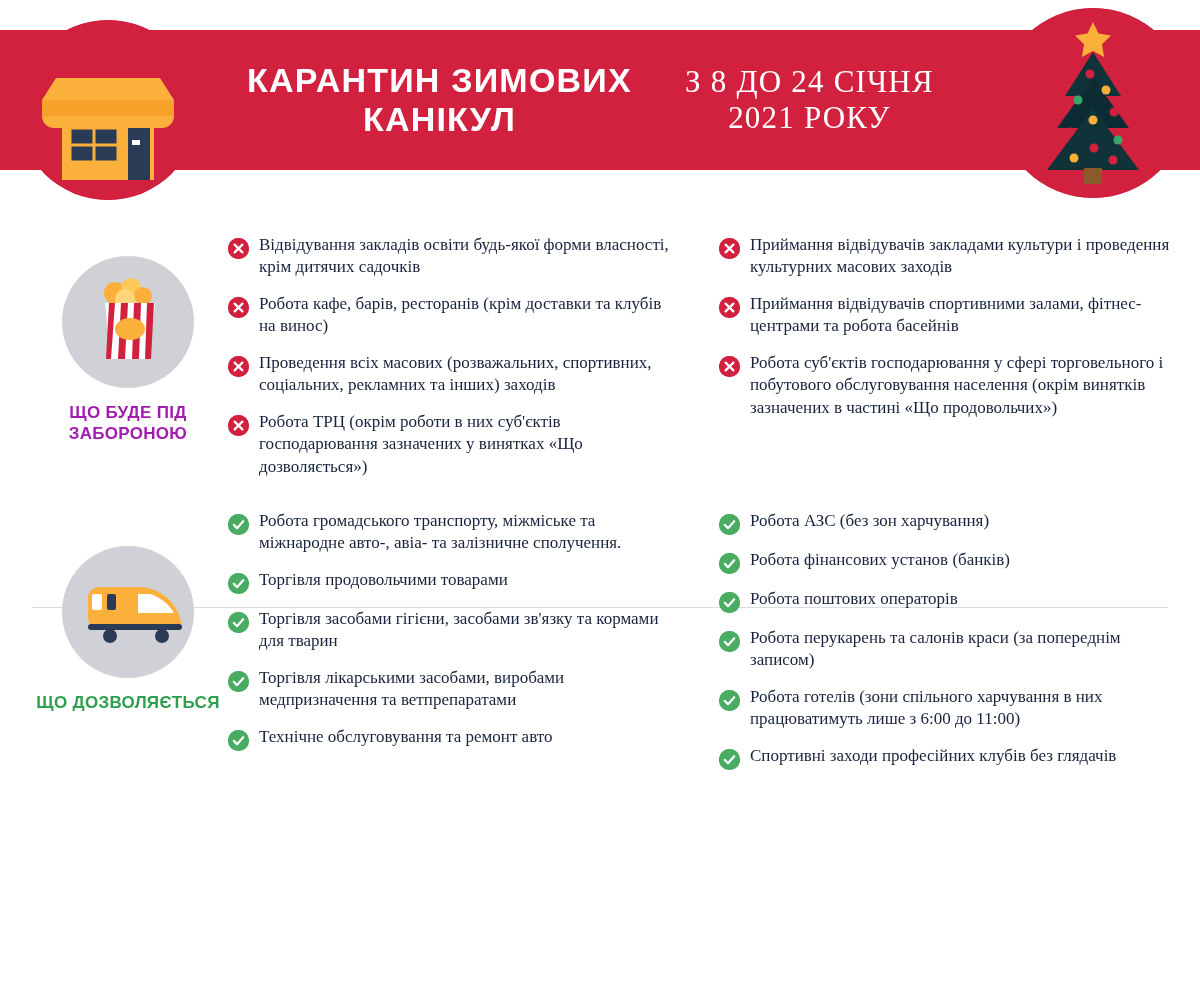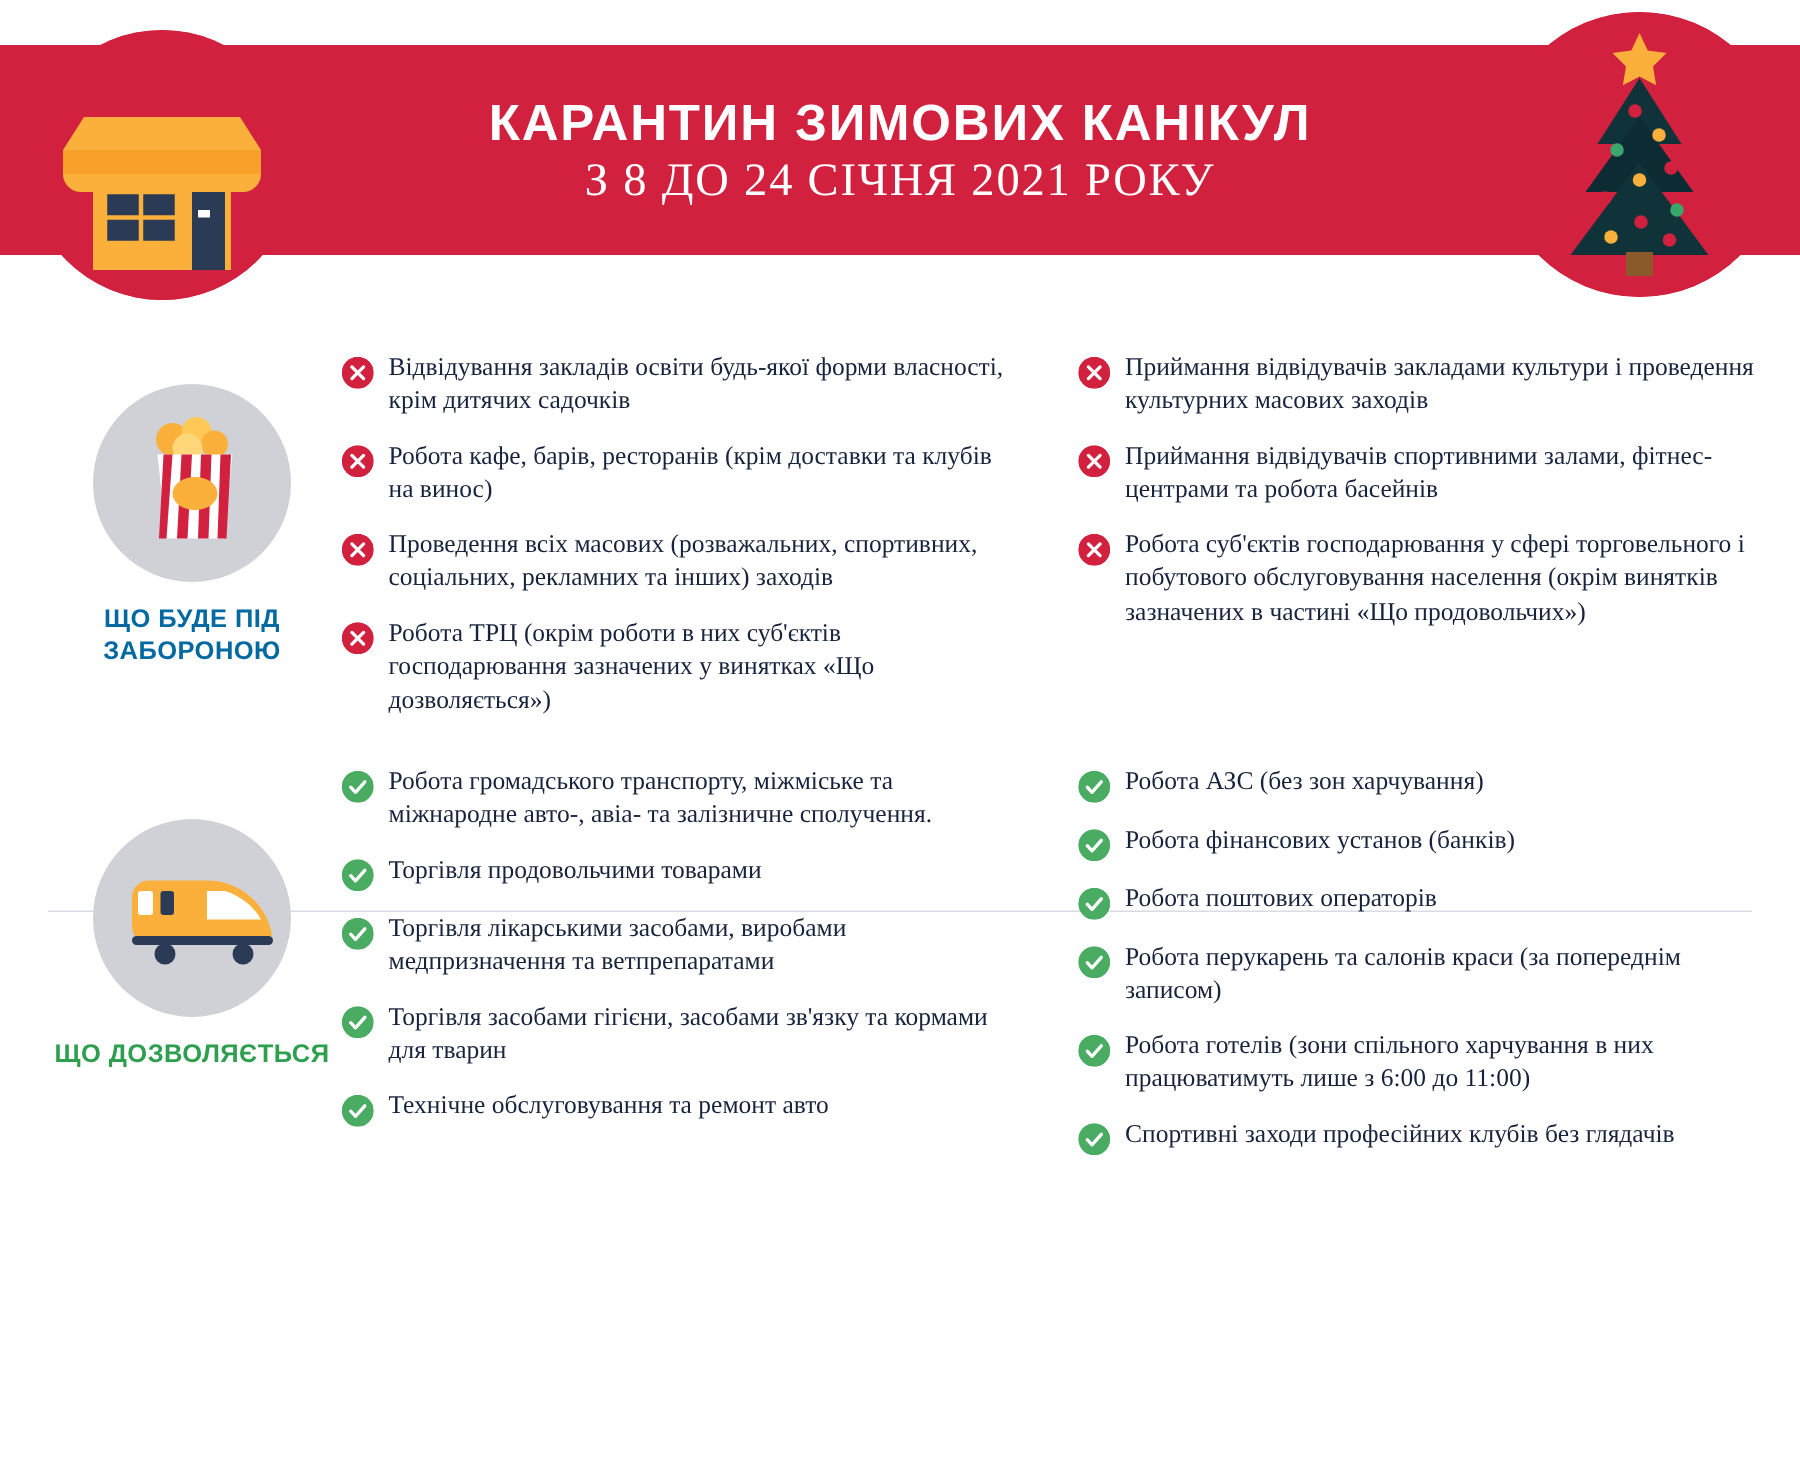--- a/index.html
+++ b/index.html
@@ -31,21 +31,21 @@
     height: 140px;
     background: #d2203f;
   }
   .header-text {
     position: absolute;
     left: 230px;
     top: 30px;
     width: 740px;
     height: 140px;
     display: flex;
-    flex-direction: column;
+    flex-direction: row;
     align-items: center;
     justify-content: center;
     text-align: center;
     color: #ffffff;
   }
   .header-title {
     font-size: 34px;
     font-weight: bold;
     letter-spacing: 1.2px;
     line-height: 1.15;
@@ -115,21 +115,21 @@
   }
   .icon-caption {
     margin-top: 14px;
     text-align: center;
     font-size: 17px;
     font-weight: bold;
     line-height: 1.25;
     text-transform: uppercase;
     letter-spacing: .3px;
   }
-  .caption-forbidden { color: #0369a1; }
+  .caption-forbidden { color: #a21caf; }
   .caption-allowed   { color: #2e9e4f; }
 
   .lists {
     flex: 1 1 auto;
     display: flex;
     gap: 38px;
   }
   .list-col {
     flex: 1 1 0;
   }
@@ -357,30 +357,30 @@
           </span>
           <span class="item-text">Торгівля продовольчими товарами</span>
         </li>
         <li>
           <span class="bullet bullet-ok">
             <svg width="21" height="21" viewBox="0 0 21 21">
                 <circle cx="10.5" cy="10.5" r="10.5" fill="#4aab62"></circle>
                 <path d="M5.8 10.8l3.2 3.4 6.2-7" stroke="#fff" stroke-width="2.2" fill="none" stroke-linecap="round" stroke-linejoin="round"></path>
               </svg>
           </span>
+          <span class="item-text">Торгівля засобами гігієни, засобами зв'язку та кормами для тварин</span>
+        </li>
+        <li>
+          <span class="bullet bullet-ok">
+            <svg width="21" height="21" viewBox="0 0 21 21">
+                <circle cx="10.5" cy="10.5" r="10.5" fill="#4aab62"></circle>
+                <path d="M5.8 10.8l3.2 3.4 6.2-7" stroke="#fff" stroke-width="2.2" fill="none" stroke-linecap="round" stroke-linejoin="round"></path>
+              </svg>
+          </span>
           <span class="item-text">Торгівля лікарськими засобами, виробами медпризначення та ветпрепаратами</span>
-        </li>
-        <li>
-          <span class="bullet bullet-ok">
-            <svg width="21" height="21" viewBox="0 0 21 21">
-                <circle cx="10.5" cy="10.5" r="10.5" fill="#4aab62"></circle>
-                <path d="M5.8 10.8l3.2 3.4 6.2-7" stroke="#fff" stroke-width="2.2" fill="none" stroke-linecap="round" stroke-linejoin="round"></path>
-              </svg>
-          </span>
-          <span class="item-text">Торгівля засобами гігієни, засобами зв'язку та кормами для тварин</span>
         </li>
         <li>
           <span class="bullet bullet-ok">
             <svg width="21" height="21" viewBox="0 0 21 21">
                 <circle cx="10.5" cy="10.5" r="10.5" fill="#4aab62"></circle>
                 <path d="M5.8 10.8l3.2 3.4 6.2-7" stroke="#fff" stroke-width="2.2" fill="none" stroke-linecap="round" stroke-linejoin="round"></path>
               </svg>
           </span>
           <span class="item-text">Технічне обслуговування та ремонт авто</span>
         </li>

